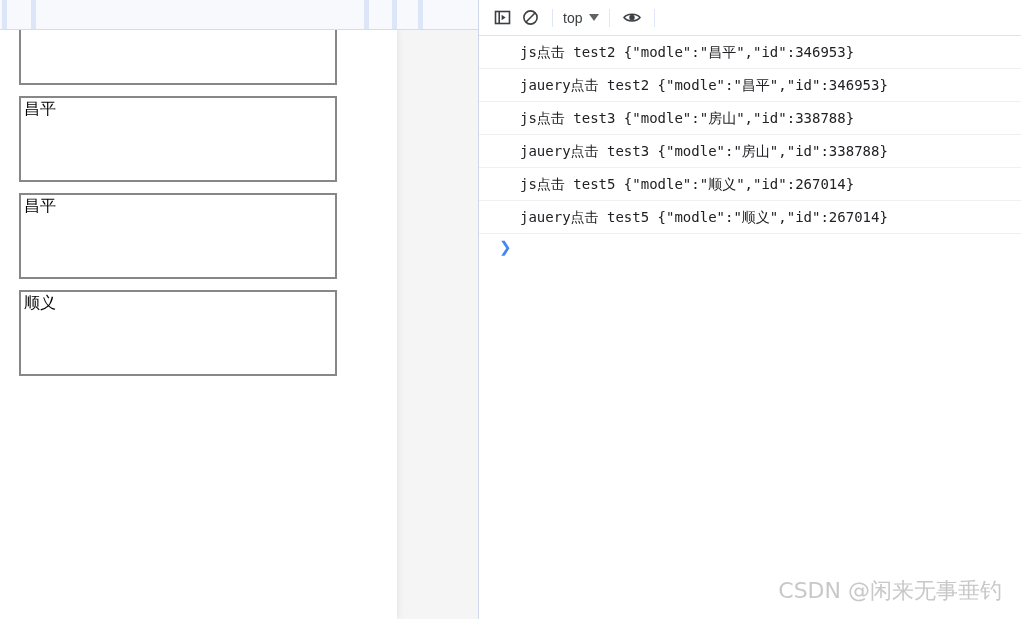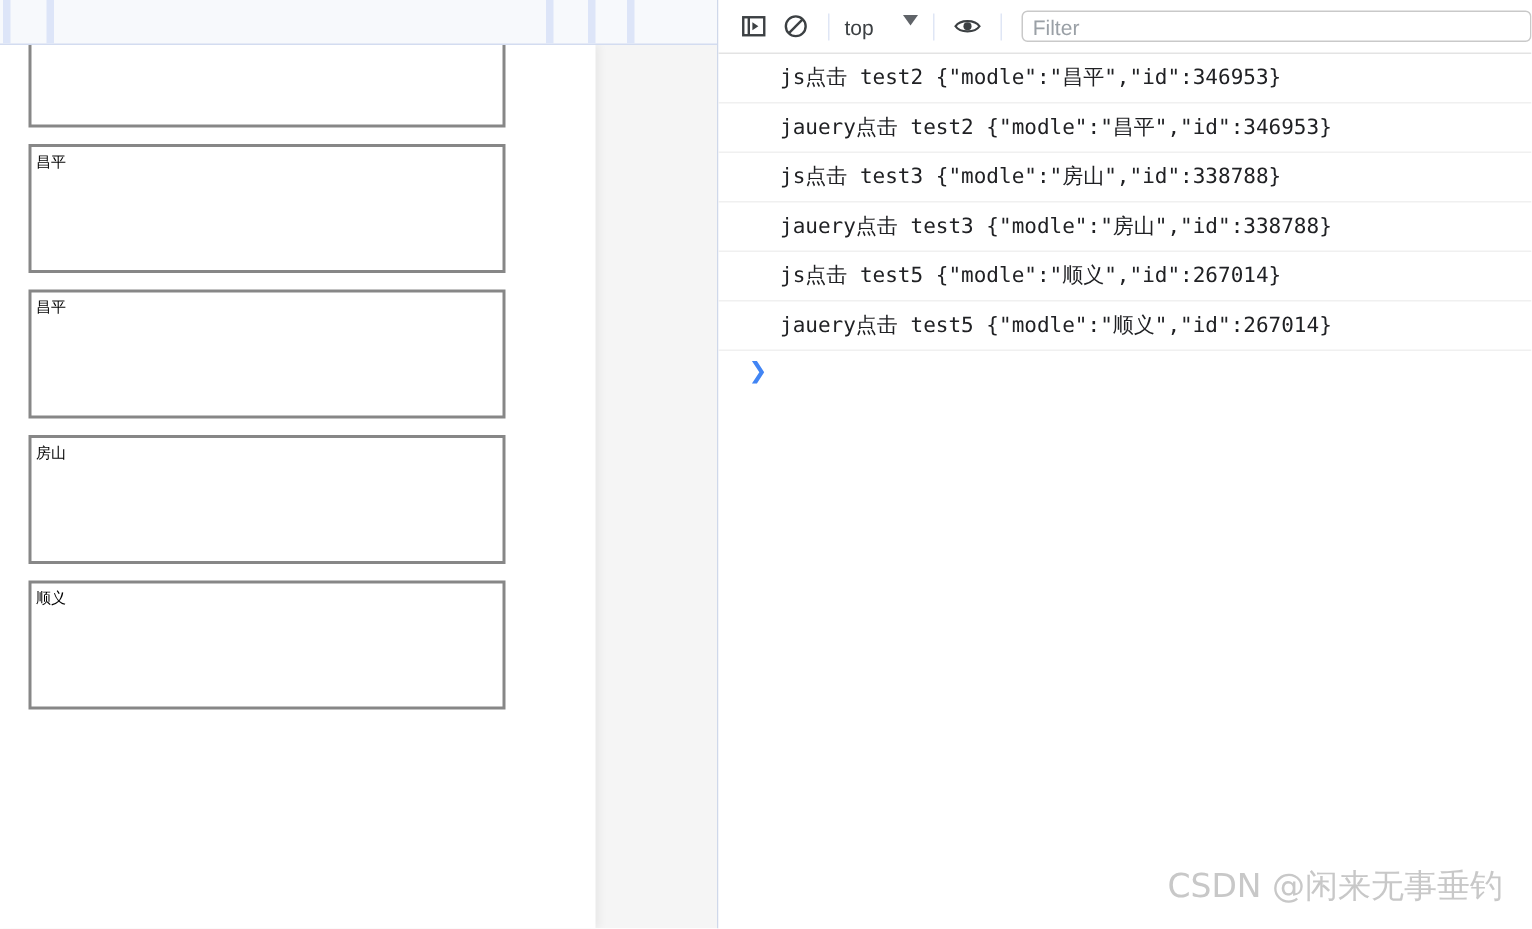--- a/index.html
+++ b/index.html
@@ -59,21 +59,21 @@
   }
   .page-textarea {
     width: 318px;
     height: 86px;
     box-sizing: border-box;
     border: 2px solid #878787;
     background: #ffffff;
     margin-bottom: 11px;
     padding: 2px 3px;
     font-family: "DejaVu Sans", sans-serif;
-    font-size: 10px;
+    font-size: 16px;
     line-height: 17px;
     color: #000000;
     overflow: hidden;
     white-space: pre;
   }
 
   
   #devtools-split-handle {
     position: absolute;
     left: 478px; top: 0;
@@ -113,22 +113,22 @@
   }
   .tb-sep {
     width: 1px;
     height: 18px;
     background: #dfe6f5;
     margin: 0 8px;
     flex: 0 0 auto;
   }
   #context-selector {
     display: flex;
-    align-items: flex-start;
-    gap: 20px;
+    align-items: center;
+    gap: 7px;
     cursor: pointer;
     padding: 0 2px;
     flex: 0 0 auto;
   }
   #context-selector-label {
     font-family: "Liberation Sans", sans-serif;
     font-size: 14px;
     color: #3c4043;
   }
   .caret-down {
@@ -207,21 +207,20 @@
   <div class="chrome-divider" style="left:392px;"></div>
   <div class="chrome-divider" style="left:418px;"></div>
 </div>
 
 <div id="page-viewport">
   <div id="page-body">
     <div id="textarea-list">
       <div class="page-textarea"></div>
       <div class="page-textarea">昌平</div>
       <div class="page-textarea">昌平</div>
-      <div class="page-textarea">房山</div>
       <div class="page-textarea">顺义</div>
     </div>
   </div>
 </div>
 
 <div id="devtools-split-handle"></div>
 
 <div id="devtools-panel">
 
   <div id="console-toolbar">
@@ -252,21 +251,20 @@
 
     <div class="tb-icon-btn">
       <svg width="20" height="17" viewBox="0 0 20 17">
         <path d="M2 8.5 C5 4, 15 4, 18 8.5 C15 13, 5 13, 2 8.5 Z" fill="none" stroke="#3c4043" stroke-width="1.5"></path>
         <circle cx="10" cy="8.5" r="2.7" fill="#3c4043"></circle>
       </svg>
     </div>
 
     <div class="tb-sep"></div>
 
-    <input id="filter-input" type="text" placeholder="Filter" style="">
 
   </div>
 
   <div id="console-messages">
     <div class="console-row">js点击 test2 {"modle":"昌平","id":346953}</div>
     <div class="console-row">jauery点击 test2 {"modle":"昌平","id":346953}</div>
     <div class="console-row">js点击 test3 {"modle":"房山","id":338788}</div>
     <div class="console-row">jauery点击 test3 {"modle":"房山","id":338788}</div>
     <div class="console-row">js点击 test5 {"modle":"顺义","id":267014}</div>
     <div class="console-row">jauery点击 test5 {"modle":"顺义","id":267014}</div>

